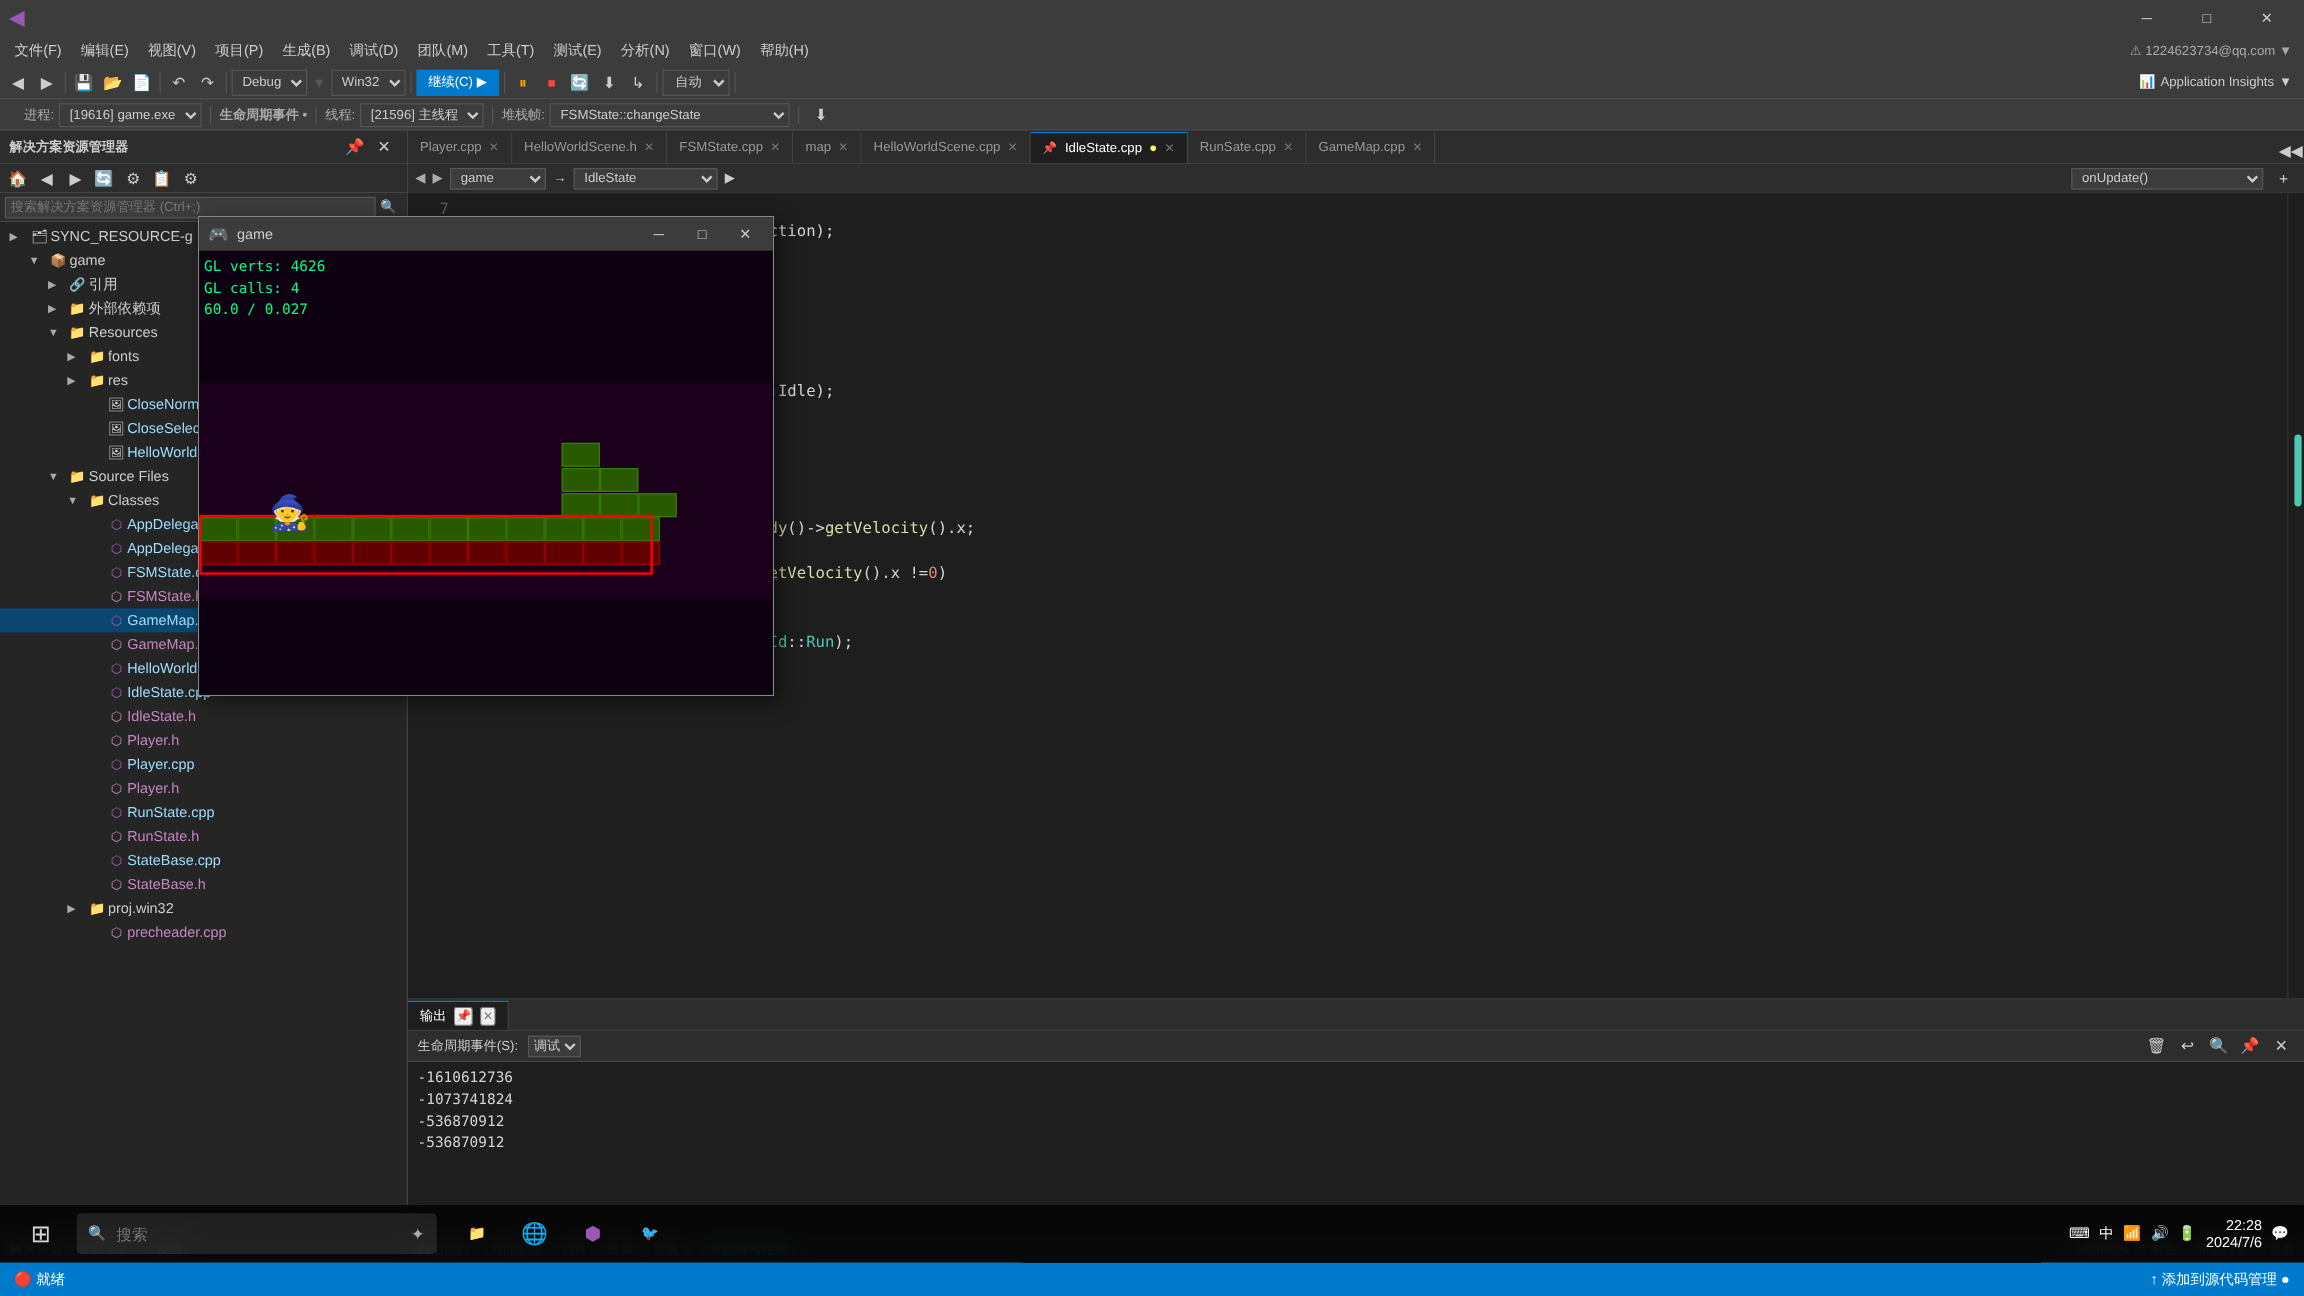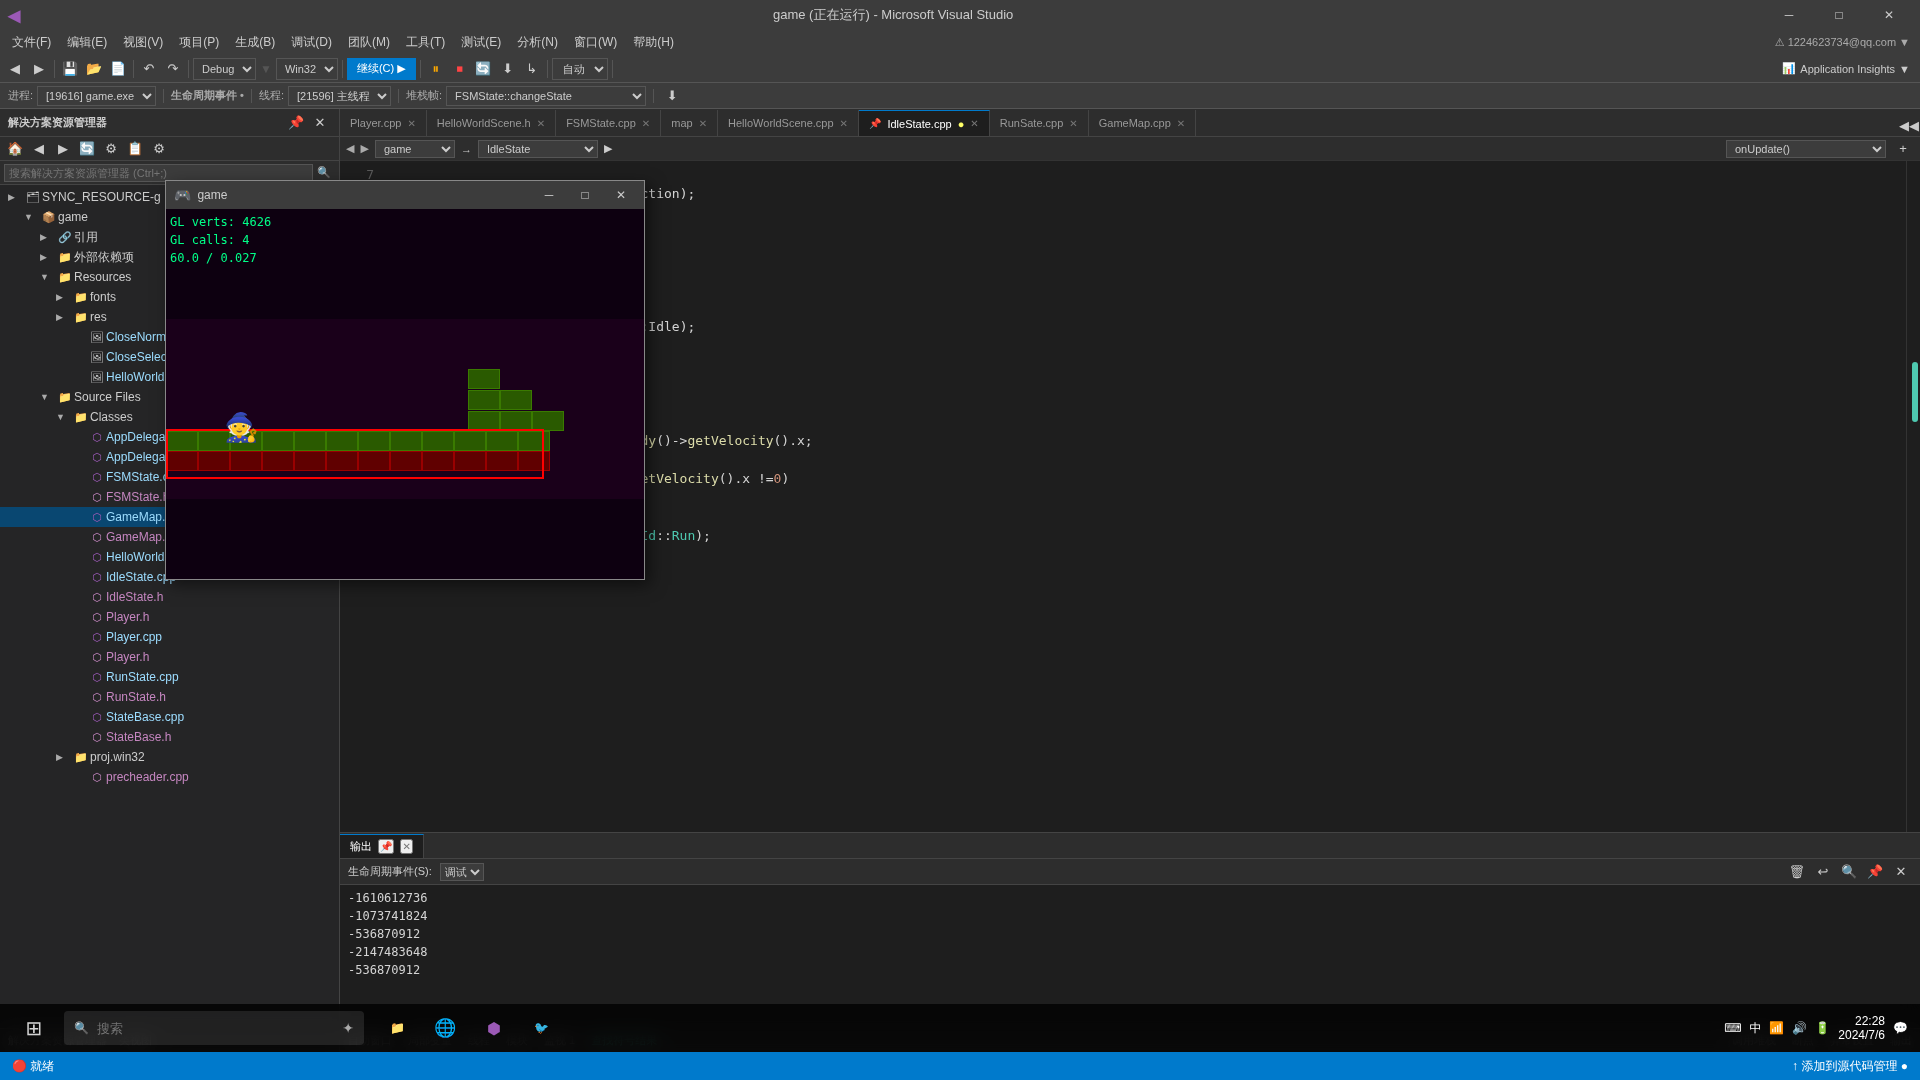--- a/index.html
+++ b/index.html
@@ -28,21 +28,21 @@
       padding: 0 4px; gap: 2px; border-bottom: 1px solid #555;
     }
     .tb-separator { width: 1px; height: 18px; background: #555; margin: 0 2px; }
     .tb-dropdown { height: 22px; background: #3c3c3c; border: 1px solid #555; color: #ccc; font-size: 11px; padding: 0 4px; cursor: pointer; }
     .continue-btn { background: #007acc; color: white; padding: 2px 10px; border: none; font-size: 11px; cursor: pointer; height: 22px; }
     .auto-btn { height: 22px; background: #3c3c3c; border: 1px solid #555; color: #ccc; font-size: 11px; padding: 0 6px; font-family: Liberation Serif, serif; }
 
     
     #toolbar2 {
       height: 26px; background: #3c3c3c; display: flex; align-items: center;
-      padding: 0 8px; gap: 4px; border-bottom: 1px solid #555; font-size: 11px; color: #ccc;
+      padding: 0 20px; gap: 4px; border-bottom: 1px solid #555; font-size: 11px; color: #ccc;
     }
     .tb2-label { color: #aaa; }
     .tb2-separator { width: 1px; height: 14px; background: #555; margin: 0 3px; }
 
     
     #main-area { display: flex; height: calc(1080px - 30px - 25px - 28px - 26px - 28px); }
 
     
     #solution-explorer {
       width: 340px; background: #252526; border-right: 1px solid #444;
@@ -172,21 +172,20 @@
     }
 
     
     .tb-icon-btn { width: 22px; height: 22px; display: flex; align-items: center; justify-content: center; cursor: pointer; background: transparent; border: none; color: #ccc; font-size: 13px; }
   </style>
 </head>
 <body>
 
 <div id="title-bar">
   <span class="vs-logo">◀</span>
-  <span class="title-text">game (正在运行) - Microsoft Visual Studio</span>
   <div class="window-controls">
     <div class="win-btn">─</div>
     <div class="win-btn">□</div>
     <div class="win-btn close">✕</div>
   </div>
 </div>
 
 <div id="menu-bar">
   <span class="menu-item">文件(F)</span>
   <span class="menu-item">编辑(E)</span>
@@ -586,21 +585,20 @@
           <button class="tb-icon-btn">↩</button>
           <button class="tb-icon-btn">🔍</button>
           <button class="tb-icon-btn">📌</button>
           <button class="tb-icon-btn">✕</button>
         </div>
       </div>
       <div id="output-content">
         <div>-1610612736</div>
         <div>-1073741824</div>
         <div>-536870912</div>
-        <div>-2147483648</div>
         <div>-536870912</div>
       </div>
       <div id="bottom-footer">
         <span>自动窗口</span>
         <span>局部变量</span>
         <span>线程</span>
         <span>模块</span>
         <span>监视 1</span>
         <span style="color:#4ec9b0;">查找符号结果</span>
         <span style="flex:1;"></span>

